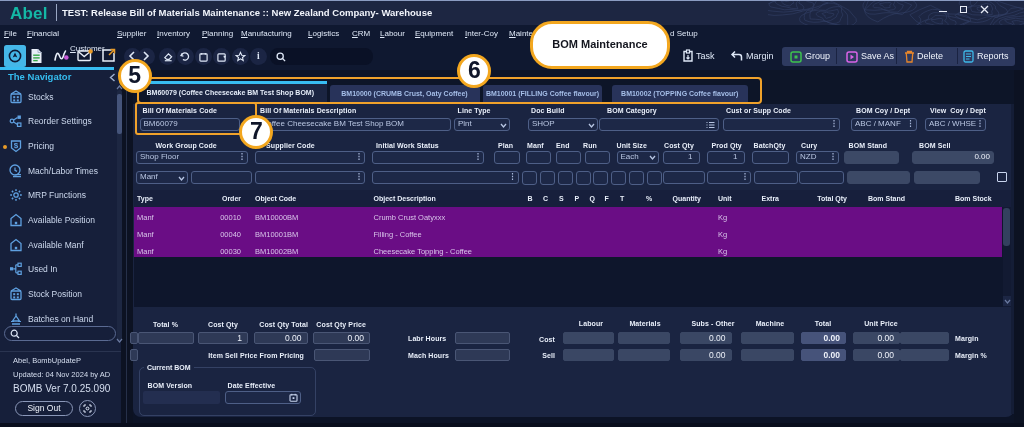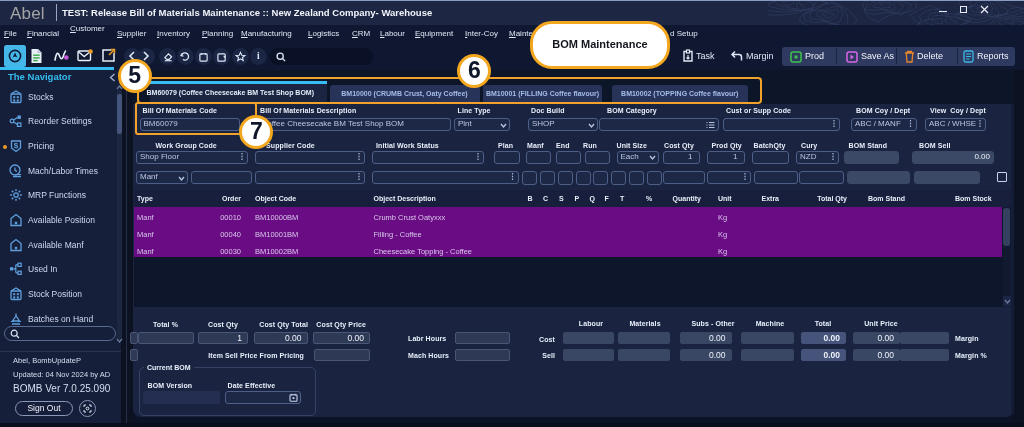--- a/index.html
+++ b/index.html
@@ -55,34 +55,34 @@
     <path d="M260.4 22.0 Q256.7 23.5 257.2 26.3 Q252.6 27.4 246.9 28.4 Q242.8 26.2 244.5 23.2 Q238.0 22.0 236.5 19.0 Q243.3 18.0 247.7 17.2 Q251.9 18.1 256.8 18.0 Q264.7 18.7 260.4 22.0"></path>
     <path d="M260.6 22.0 Q264.6 25.3 261.1 28.5 Q254.4 31.1 245.7 30.9 Q243.9 25.6 236.6 25.0 Q227.0 22.0 234.3 18.5 Q240.1 16.2 247.0 15.8 Q253.1 15.6 264.8 13.3 Q266.8 18.2 260.6 22.0"></path>
     <path d="M269.4 22.0 Q271.4 26.8 265.7 31.3 Q256.2 34.8 246.5 29.1 Q240.0 27.9 223.0 28.1 Q224.6 22.0 231.0 17.7 Q237.8 14.8 246.3 14.4 Q256.5 8.7 268.0 11.4 Q263.4 19.0 269.4 22.0"></path>
     <path d="M279.5 22.0 Q277.1 28.1 272.4 35.2 Q255.3 33.0 246.3 29.6 Q228.5 34.7 218.8 29.0 Q223.5 22.0 226.7 16.7 Q237.5 14.7 242.9 7.4 Q258.8 4.0 263.4 14.1 Q269.3 17.7 279.5 22.0"></path>
     <path d="M25.9 2.0 Q23.2 2.7 23.3 3.9 Q21.8 5.7 18.8 4.5 Q17.2 3.6 15.4 3.0 Q14.7 2.0 13.1 0.5 Q16.3 -0.2 19.3 0.6 Q21.3 -0.6 24.2 -0.5 Q25.5 0.8 25.9 2.0"></path>
     <path d="M28.2 2.0 Q27.7 3.7 29.9 7.8 Q22.8 7.8 18.1 5.9 Q13.6 5.7 11.0 4.0 Q5.8 2.0 7.5 -0.8 Q15.9 -0.4 17.8 -2.5 Q23.1 -4.3 27.6 -2.5 Q31.2 -0.5 28.2 2.0"></path>
     <path d="M30.8 2.0 Q39.6 6.4 33.4 9.9 Q22.9 8.0 16.7 8.8 Q10.8 7.4 2.6 5.9 Q-2.8 2.0 9.4 -0.4 Q12.4 -2.5 15.5 -7.3 Q24.2 -6.5 31.7 -4.9 Q32.8 -0.9 30.8 2.0"></path>
     <path d="M45.3 2.0 Q48.1 8.3 32.0 9.0 Q24.2 10.7 15.6 11.1 Q5.6 10.5 -8.3 8.4 Q0.5 2.0 7.7 -0.8 Q4.0 -7.4 14.3 -9.8 Q25.6 -9.4 33.5 -5.9 Q32.1 -0.7 45.3 2.0"></path>
     <path d="M60.3 2.0 Q44.6 7.6 34.1 10.3 Q25.6 13.5 14.2 14.0 Q-4.0 16.1 -6.9 8.1 Q4.3 2.0 -5.9 -3.8 Q-0.8 -10.2 13.2 -12.1 Q26.6 -11.6 30.9 -4.4 Q43.6 -3.3 60.3 2.0"></path>
   </svg>
-<div class="a" style="left:10px;top:4px;font-size:17px;font-weight:normal;color:#a3a3a3;letter-spacing:.2px">Abel</div>
+<div class="a" style="left:10px;top:4px;font-size:17px;font-weight:bold;color:#14b8a6;letter-spacing:.2px">Abel</div>
 <div class="a" style="left:56px;top:4px;width:1px;height:17px;background:#9aa7c4"></div>
 <div class="a" style="left:62px;top:7px;font-size:9.5px;font-weight:bold;color:#f2f5fc;white-space:nowrap">TEST: Release Bill of Materials Maintenance :: New Zealand Company- Warehouse</div>
 <div class="a" style="left:939px;top:11px;width:8px;height:1.4px;background:#e8ecf6"></div>
 <div class="a" style="left:959.5px;top:6px;width:7px;height:7px;border:1.1px solid #e8ecf6"></div>
 <svg class="a" style="left:979.5px;top:5px" width="9" height="9" viewBox="0 0 9 9" stroke="#e8ecf6" stroke-width="1.3">
     <path d="M1 1 L8 8 M8 1 L1 8"></path>
   </svg>
 
 <div class="a" style="left:0;top:25px;width:1024px;height:45px;background:#0f1830"></div>
 
 <div class="mi" style="left:4px;top:29px"><u>F</u>ile</div>
 <div class="mi" style="left:27px;top:29px"><u>F</u>inancial</div>
-<div class="mi" style="left:70px;top:24px"><u>C</u>ustomer</div>
+<div class="mi" style="left:70px;top:44px"><u>C</u>ustomer</div>
 <div class="mi" style="left:117px;top:29px"><u>S</u>upplier</div>
 <div class="mi" style="left:157px;top:29px"><u>I</u>nventory</div>
 <div class="mi" style="left:202px;top:29px"><u>P</u>lanning</div>
 <div class="mi" style="left:241px;top:29px"><u>M</u>anufacturing</div>
 <div class="mi" style="left:308px;top:29px"><u>L</u>ogistics</div>
 <div class="mi" style="left:352px;top:29px"><u>C</u>RM</div>
 <div class="mi" style="left:380px;top:29px"><u>L</u>abour</div>
 <div class="mi" style="left:415px;top:29px"><u>E</u>quipment</div>
 <div class="mi" style="left:465px;top:29px"><u>I</u>nter-Coy</div>
 <div class="mi" style="left:509px;top:29px"><u>M</u>aintenance</div>
@@ -164,21 +164,21 @@
   </svg>
 <div class="a" style="left:746px;top:51px;font-size:9px;color:#dfe8f7">Margin</div>
 <div class="a" style="left:782px;top:46.5px;width:233px;height:19px;background:#2e3a60;border-radius:3px"></div>
 <div class="a" style="left:836px;top:48px;width:1px;height:16px;background:#1a2342"></div>
 <div class="a" style="left:896px;top:48px;width:1px;height:16px;background:#1a2342"></div>
 <div class="a" style="left:957px;top:48px;width:1px;height:16px;background:#1a2342"></div>
 <svg class="a" style="left:790px;top:50.5px" width="12" height="12" viewBox="0 0 12 12">
     <rect x="1" y="1" width="10" height="10" rx="2" fill="none" stroke="#3ec34e" stroke-width="1.5"></rect>
     <rect x="4.5" y="4.5" width="3" height="3" fill="#3ec34e"></rect>
   </svg>
-<div class="a" style="left:805px;top:51px;font-size:9px;color:#f0f4fc">Prod</div>
+<div class="a" style="left:805px;top:51px;font-size:9px;color:#f0f4fc">Group</div>
 <svg class="a" style="left:846px;top:50.5px" width="12" height="12" viewBox="0 0 12 12">
     <rect x="1" y="1" width="10" height="10" rx="2" fill="none" stroke="#d964e8" stroke-width="1.5"></rect>
     <path d="M4.5 3.5 L8 6 L4.5 8.5 Z" fill="#d964e8"></path>
   </svg>
 <div class="a" style="left:861px;top:51px;font-size:9px;color:#f0f4fc">Save As</div>
 <svg class="a" style="left:904px;top:50px" width="11" height="13" viewBox="0 0 11 13">
     <path d="M1 3 H10 M3.5 3 V1.5 H7.5 V3 M2.3 3.5 L3 12 H8 L8.7 3.5" fill="none" stroke="#e8862a" stroke-width="1.3"></path>
   </svg>
 <div class="a" style="left:917px;top:51px;font-size:9px;color:#f0f4fc">Delete</div>
 <svg class="a" style="left:963px;top:50px" width="11" height="13" viewBox="0 0 11 13">

